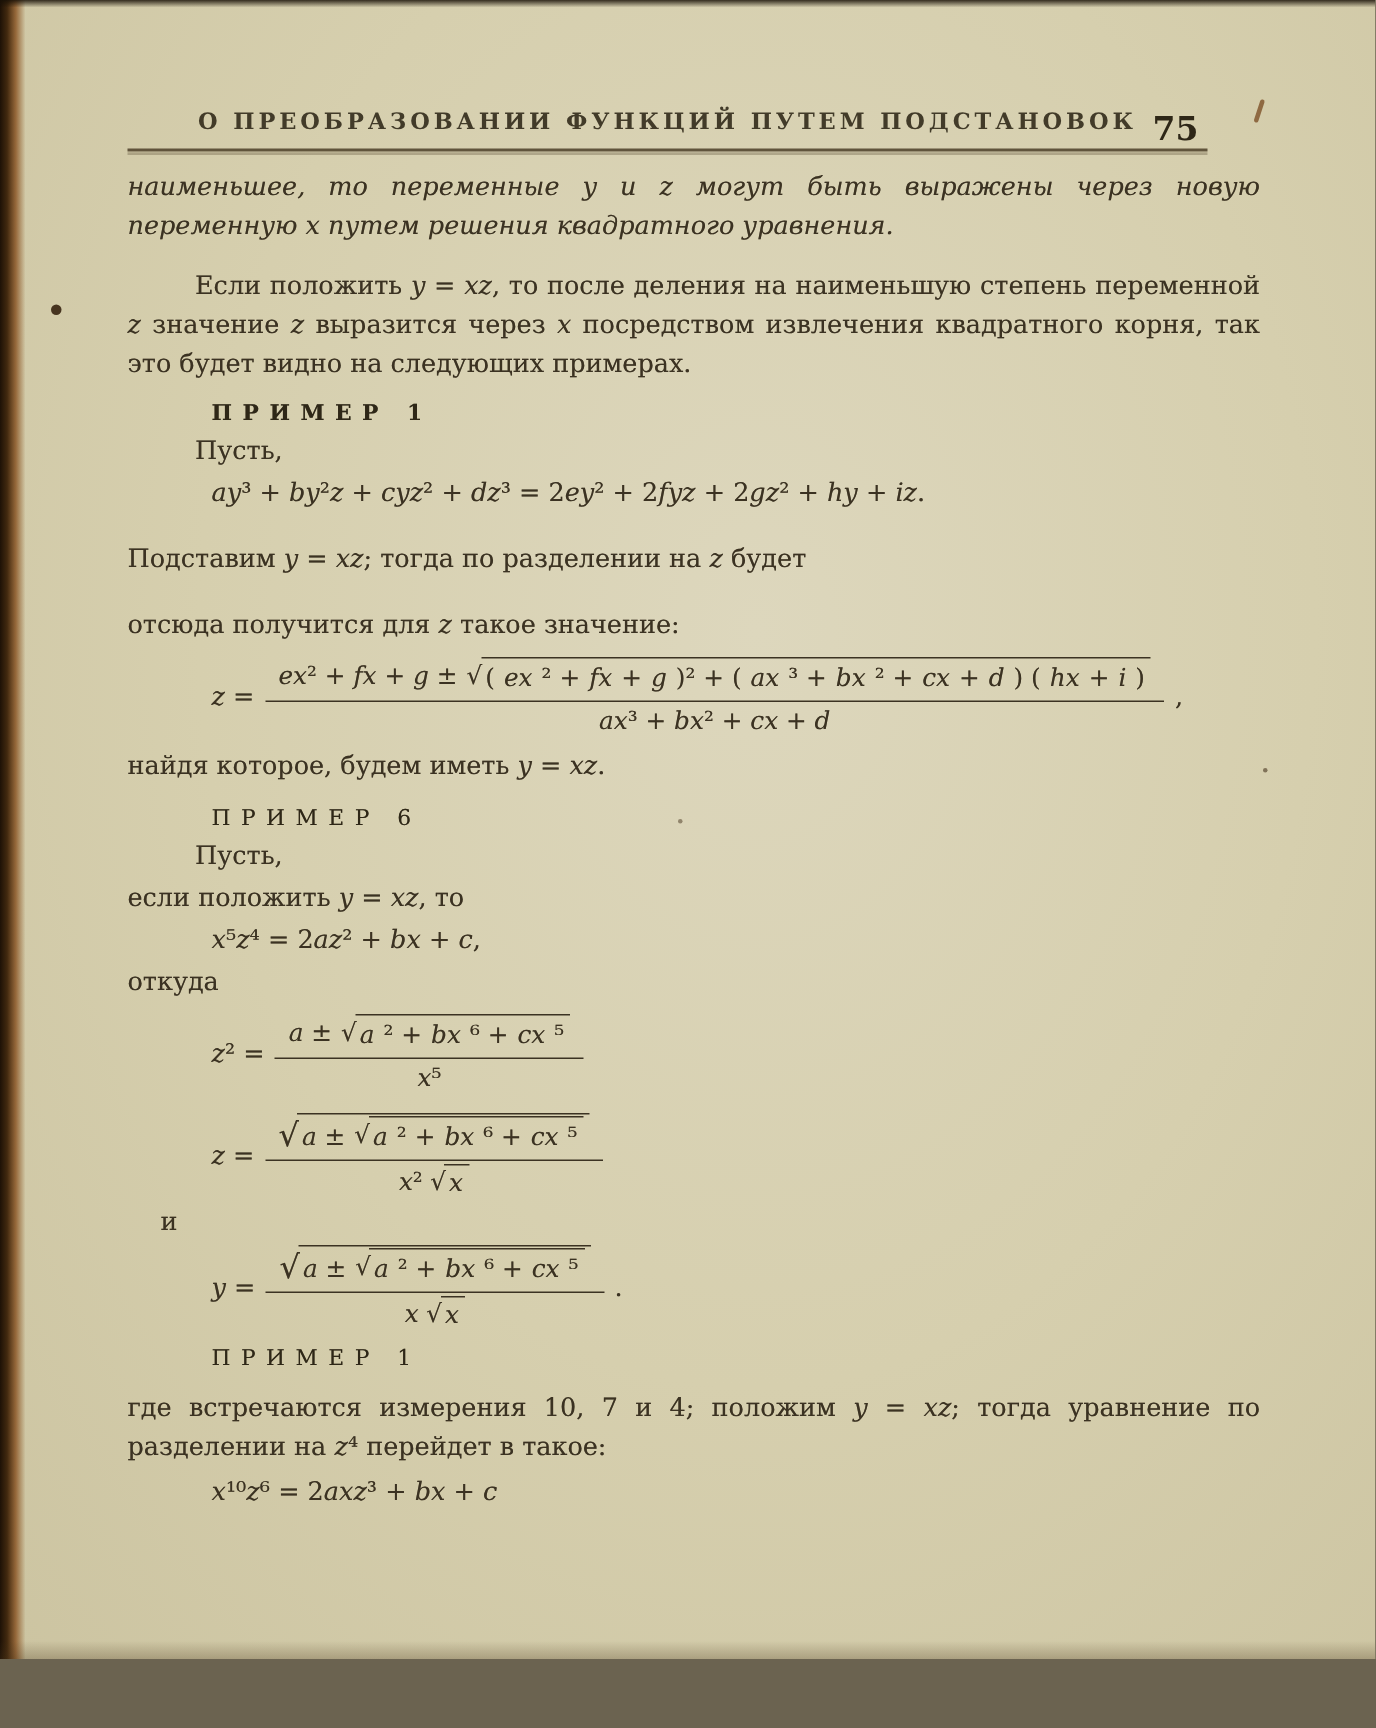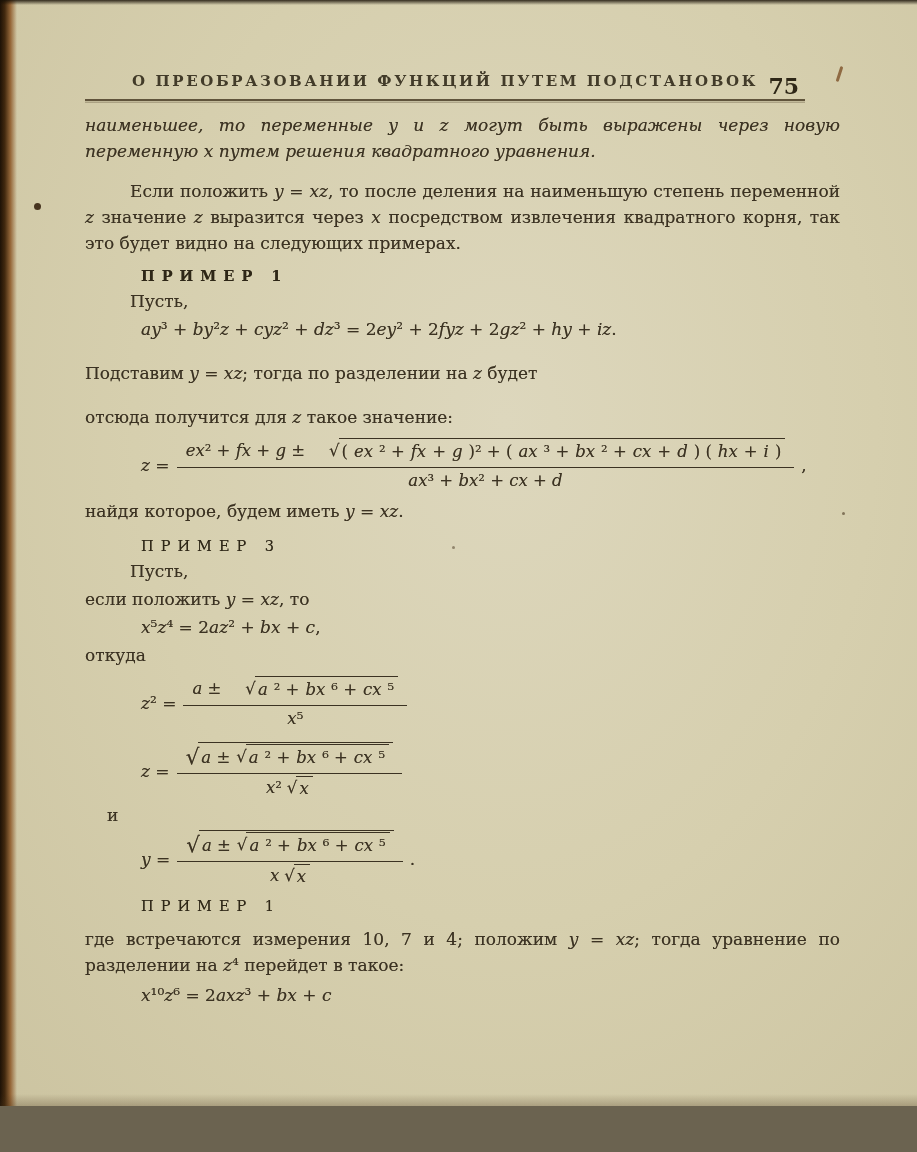--- a/index.html
+++ b/index.html
@@ -37,21 +37,21 @@
   .math i{font-style:italic;}
 
   .example-heading{text-align:center;font-size:14.5px;letter-spacing:7px;color:#2e2717;
     padding-left:56px;line-height:20px;}
   .eq-row{display:flex;justify-content:flex-start;align-items:center;gap:7px;padding-left:56px;
     line-height:26px;}
 
   .frac{display:inline-flex;flex-direction:column;align-items:center;vertical-align:middle;
     font-size:16.5px;}
   .frac .num{border-bottom:1.4px solid currentColor;padding:0 9px 3px;display:flex;
-    align-items:center;gap:24px;line-height:24px;}
+    align-items:center;gap:6px;line-height:24px;}
   .frac .den{padding-top:2px;display:flex;align-items:center;gap:5px;line-height:22px;}
 
   .rad{display:inline-flex;align-items:baseline;white-space:nowrap;}
   .rad-sign{margin-right:-1px;display:inline-block;transform:translateY(-1px);}
   .radicand{border-top:1.4px solid currentColor;padding:1px 4px 0 3px;display:inline-flex;
     align-items:baseline;gap:6px;}
   .rad.big>.rad-sign{font-size:1.3em;line-height:1;transform:translateY(1px);}
 
   
   .m-para2{margin-top:14px !important;}
@@ -111,21 +111,21 @@
           </span>
         </span>
         <span class="den">
           <span class="math"><i>ax</i>³ + <i>bx</i>² + <i>cx</i> + <i>d</i></span>
         </span>
       </span>
       <span class="math">,</span>
     </div>
     <p class="math m-res">найдя которое, будем иметь <i>y</i> = <i>xz</i>.</p>
 
-    <p class="example-heading m-h2">ПРИМЕР 3</p>
+    <p class="example-heading m-h2">ПРИМЕР 6</p>
     <p class="indent m-tight">Пусть,</p>
     <p class="math m-tight">если положить <i>y</i> = <i>xz</i>, то</p>
     <div class="eq-row m-eq">
       <span class="math"><i>x</i>⁵<i>z</i>⁴ = 2<i>az</i>² + <i>bx</i> + <i>c</i>,</span>
     </div>
     <p class="math m-tight">откуда</p>
 
     <div class="eq-row m-frac">
       <span class="math"><i>z</i>² =</span>
       <span class="frac">

